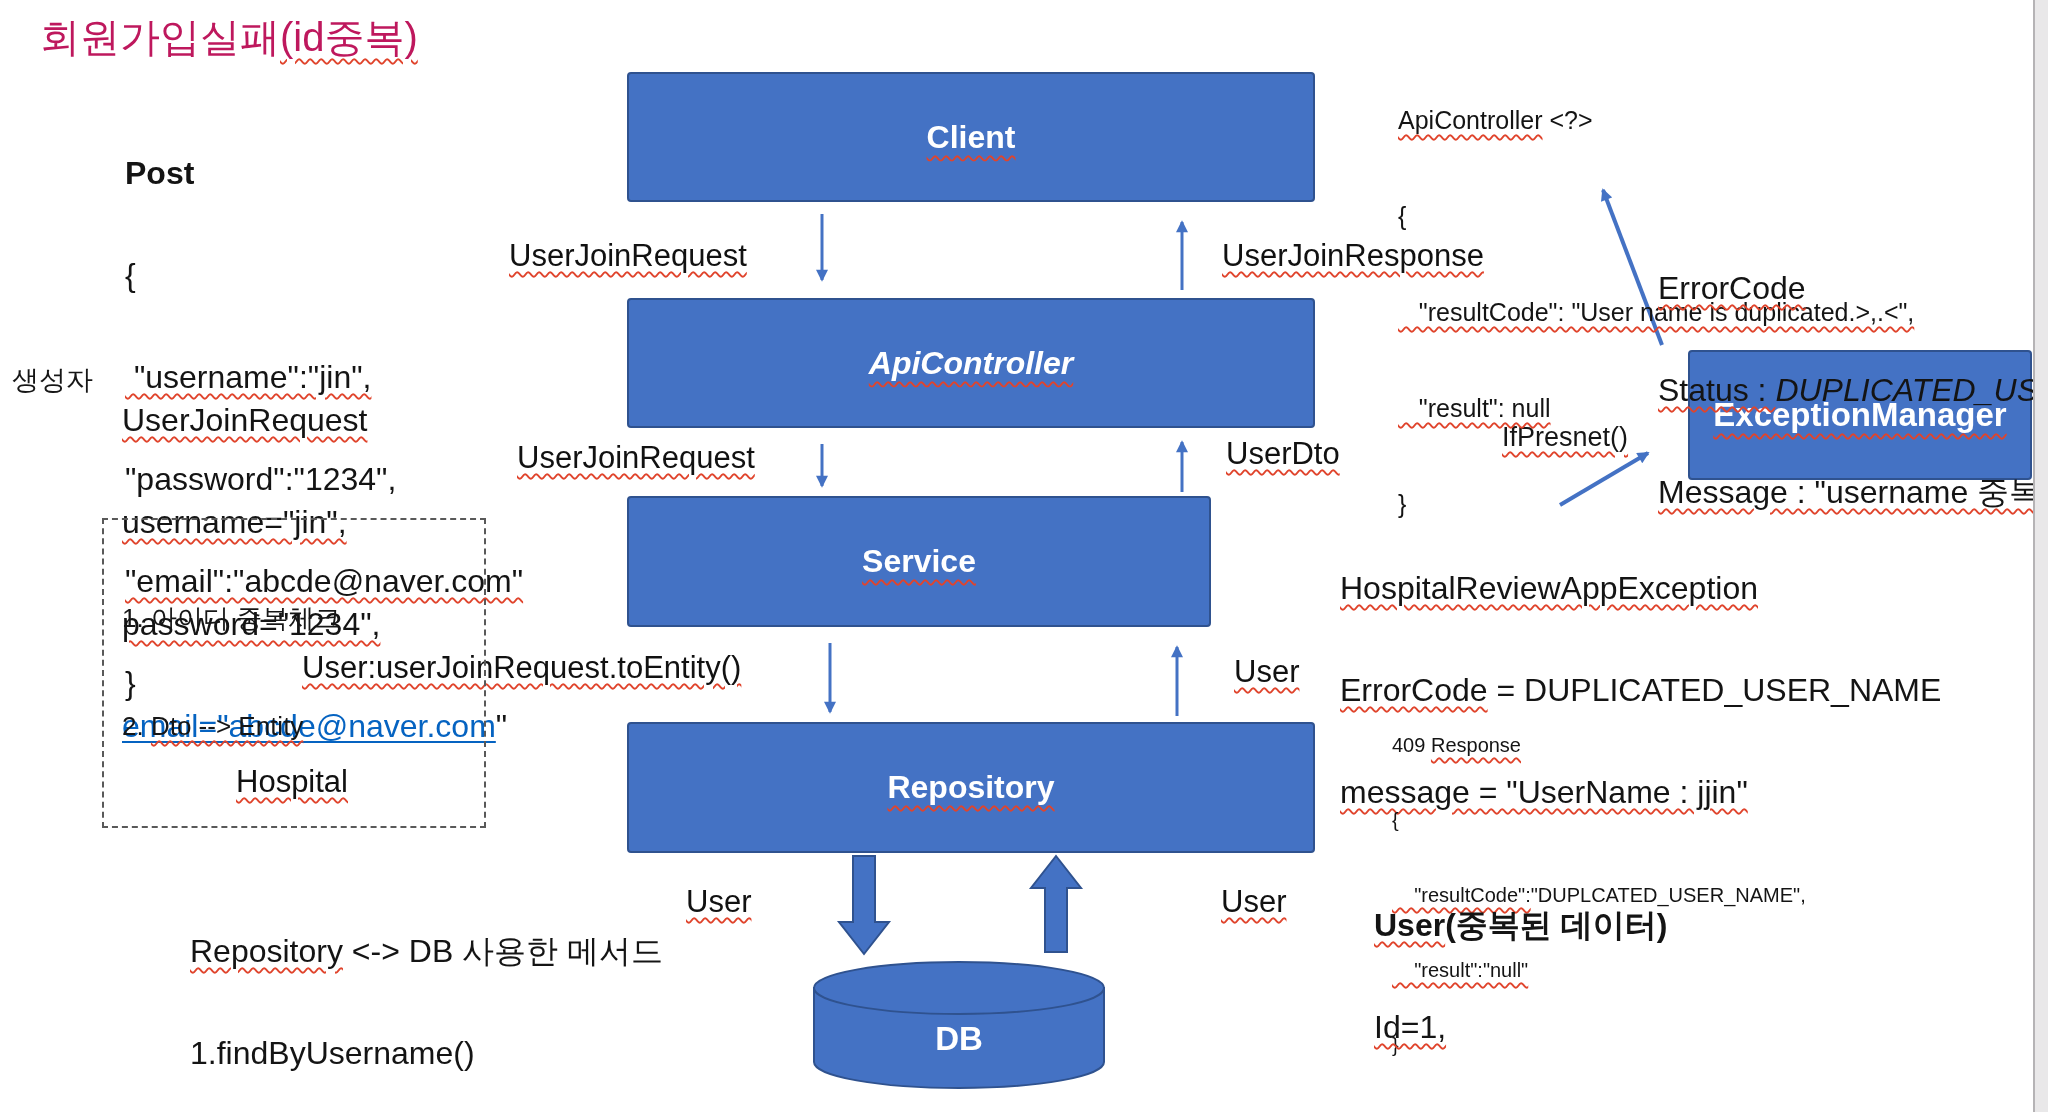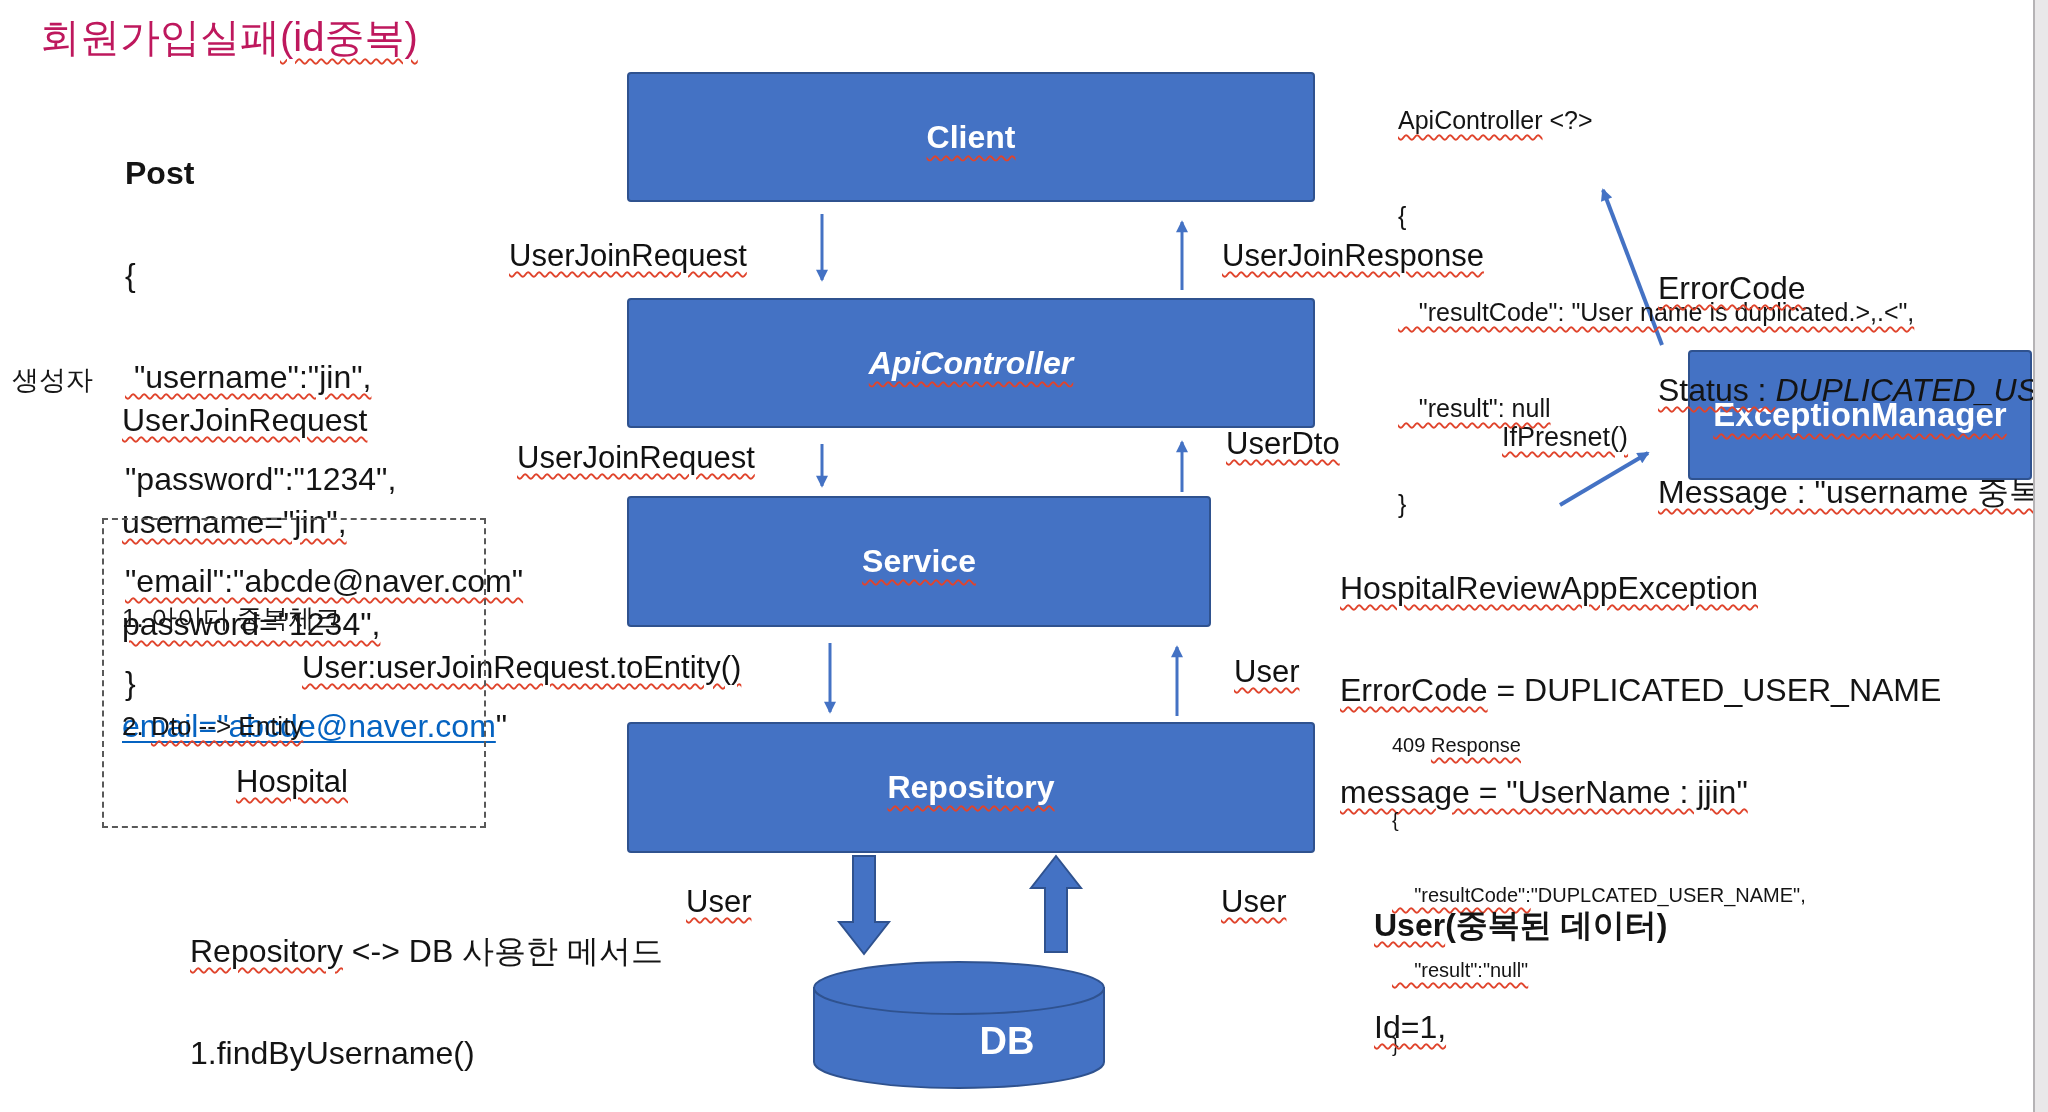--- a/index.html
+++ b/index.html
@@ -58,21 +58,21 @@
     font-size:26px; line-height:36px;
     white-space:pre;
   }
 
   .side-label { font-size:27px; }
 
   .db-label {
     position:absolute;
     left:814px; top:1020px; width:290px;
     text-align:center;
-    color:#ffffff; font-size:38px; font-weight:600;margin-left:48px;
+    color:#ffffff; font-size:33px; font-weight:600;
   }
   .gray-strip {
     position:absolute;
     left:2033px; top:0; width:15px; height:1112px;
     background:#e9e8e9;
     border-left:2px solid #b5b3b5;
   }
 </style>
 </head>
 <body>
@@ -129,21 +129,21 @@
   <div class="node" style="left:627px; top:722px; width:688px; height:131px;">
     <span class="sq">Repository</span>
   </div>
   <div class="node node-exception" style="left:1688px; top:350px; width:344px; height:130px;">
     <span class="sq">ExceptionManager</span>
   </div>
 
   <div class="abs flow sq" style="left:509px; top:238px;">UserJoinRequest</div>
   <div class="abs flow sq" style="left:1222px; top:238px;">UserJoinResponse</div>
   <div class="abs flow sq" style="left:517px; top:440px;">UserJoinRequest</div>
-  <div class="abs flow sq" style="left:1226px; top:426px;">UserDto</div>
+  <div class="abs flow sq" style="left:1226px; top:436px;">UserDto</div>
   <div class="abs flow sq" style="left:302px; top:650px;">User:userJoinRequest.toEntity()</div>
   <div class="abs flow sq" style="left:1234px; top:654px;">User</div>
   <div class="abs flow sq" style="left:686px; top:884px;">User</div>
   <div class="abs flow sq" style="left:1221px; top:884px;">User</div>
   <div class="abs flow sq" style="left:236px; top:764px;">Hospital</div>
   <div class="abs sq" style="left:1502px; top:422px; font-size:27px;">IfPresnet()</div>
 
   <div class="abs block block-25" style="left:1398px; top:40px;">
     <div><span class="sq">ApiController</span><span> &lt;?&gt;</span></div>
     <div>{</div>

